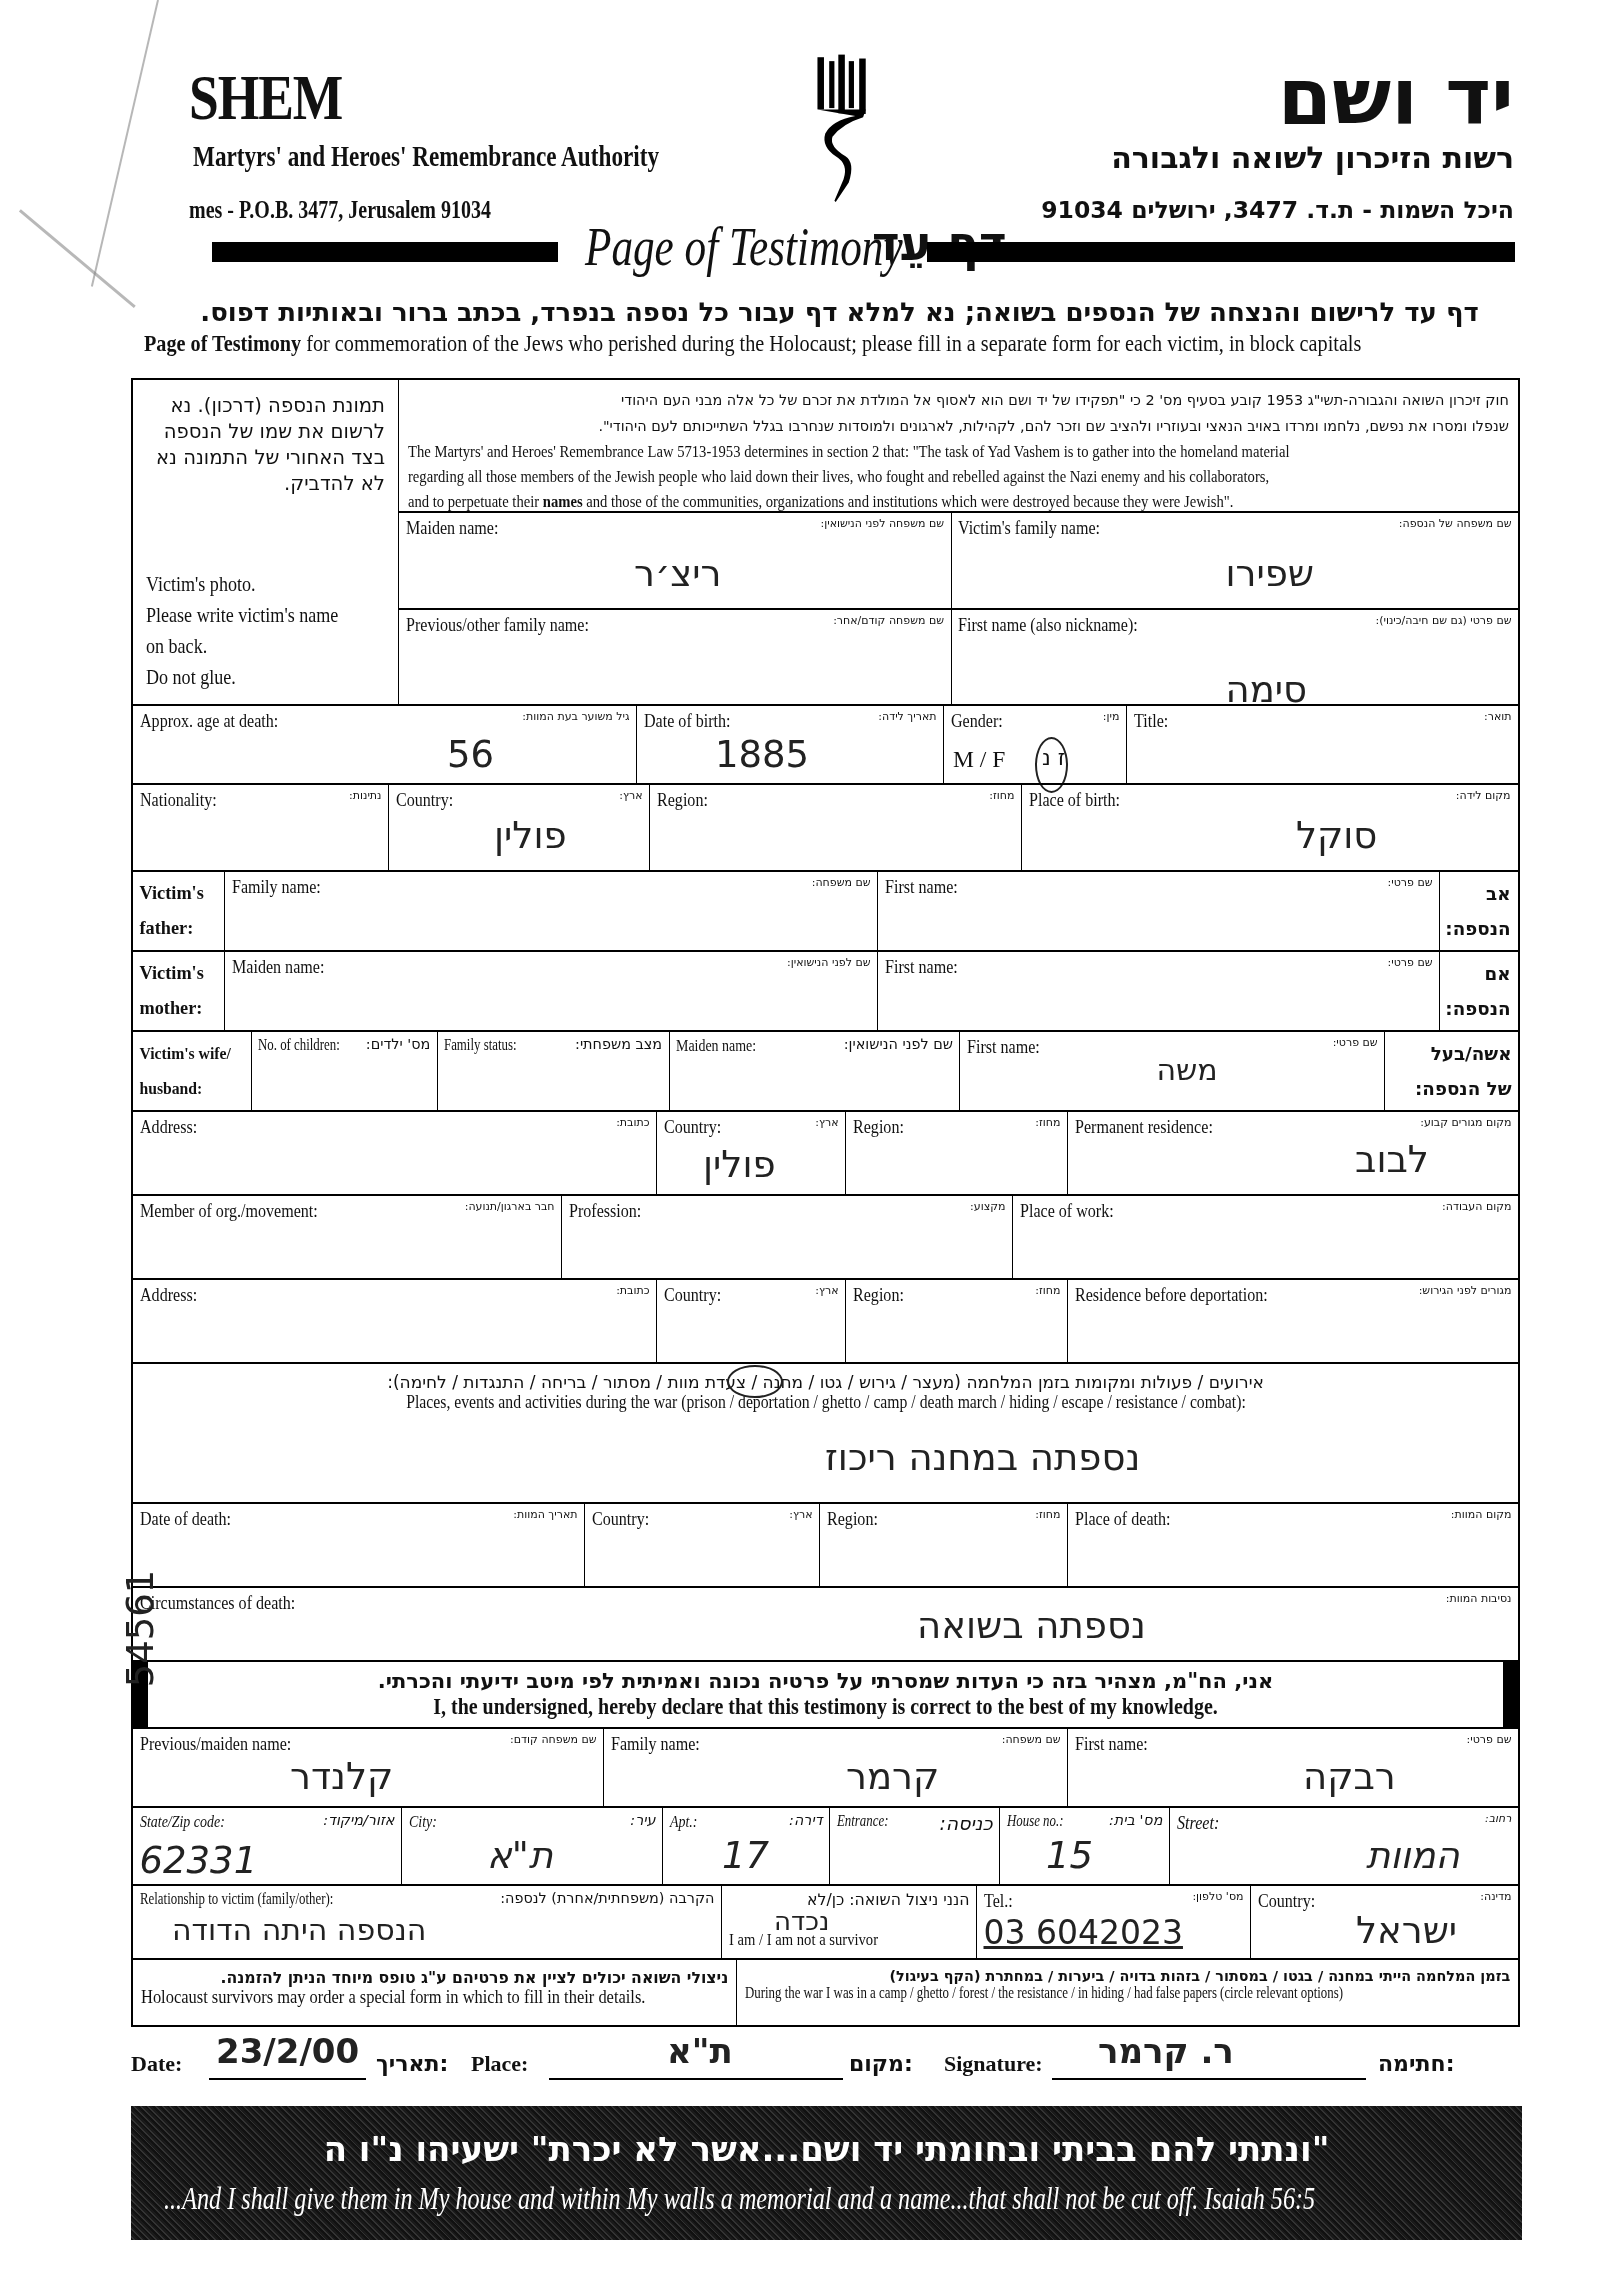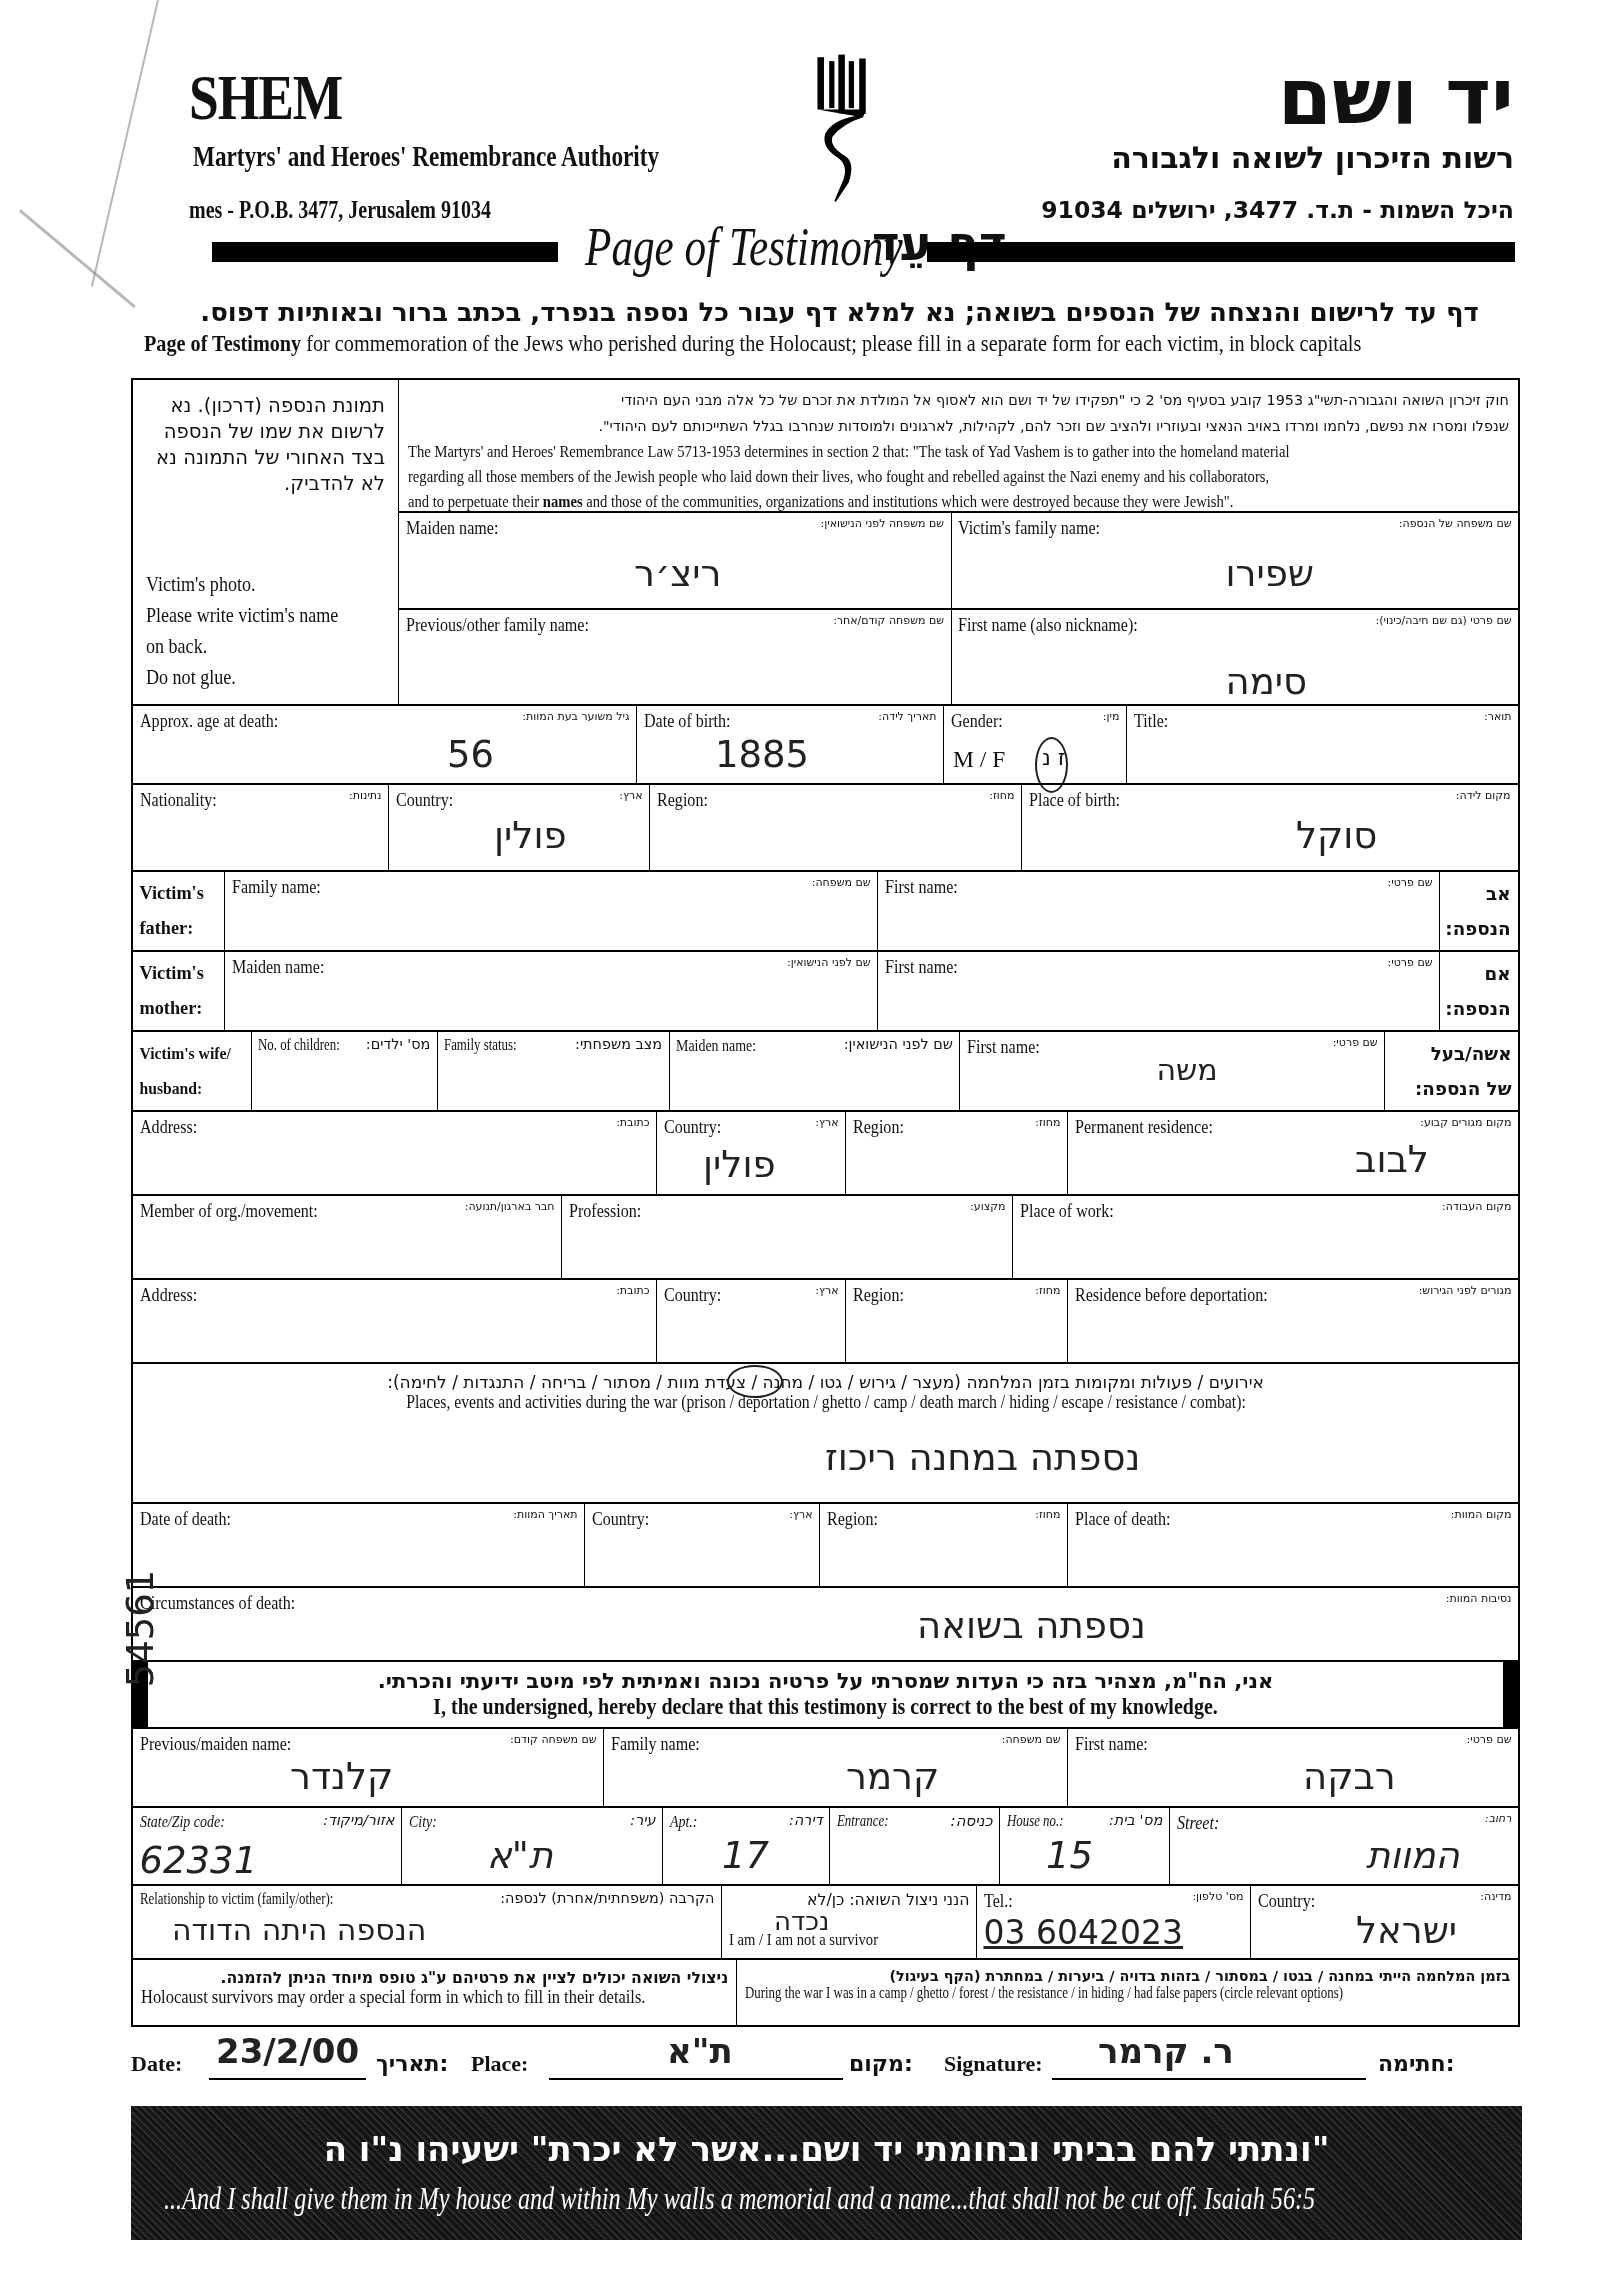--- a/index.html
+++ b/index.html
@@ -127,21 +127,21 @@
               <span class="en">Previous/other family name:</span>
               <span class="he">שם משפחה קודם/אחר:</span>
             </div>
           <div class="val" style="left:235px;top:39px;"></div>
         </div>
         <div class="cell" style="width:568px;">
           <div class="lbl">
               <span class="en">First name (also nickname):</span>
               <span class="he">שם פרטי (גם שם חיבה/כינוי):</span>
             </div>
-          <div class="val" style="left:274px;top:50px;">סימה</div>
+          <div class="val" style="left:274px;top:58px;">סימה</div>
         </div>
       </div>
     </div>
   </div>
 
   <div class="row" style="height:77px;">
     <div class="cell" style="width:503px;">
       <div class="lbl">
           <span class="en">Approx. age at death:</span>
           <span class="he">גיל משוער בעת המוות:</span>
@@ -455,21 +455,21 @@
     <div class="cell" style="width:167px;">
       <div class="lbl">
           <span class="en" style="font-size:17px">Apt.:</span>
           <span class="he" style="font-size:14.4px">דירה:</span>
         </div>
       <div class="val" style="left:59px;top:26px;">17</div>
     </div>
     <div class="cell" style="width:170px;">
       <div class="lbl">
           <span class="en" style="font-size:15.7px">Entrance:</span>
-          <span class="he" style="font-size:15px">כניסה:</span>
+          <span class="he" style="font-size:19px">כניסה:</span>
         </div>
     </div>
     <div class="cell" style="width:170px;">
       <div class="lbl">
           <span class="en" style="font-size:15.7px">House no.:</span>
           <span class="he" style="font-size:14.4px">מס' בית:</span>
         </div>
       <div class="val" style="left:46px;top:26px;direction:ltr;">15</div>
     </div>
     <div class="cell" style="width:349px;">

